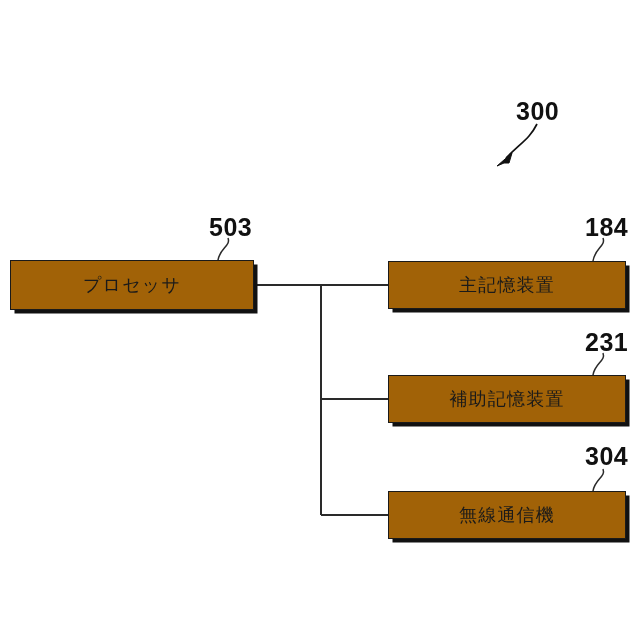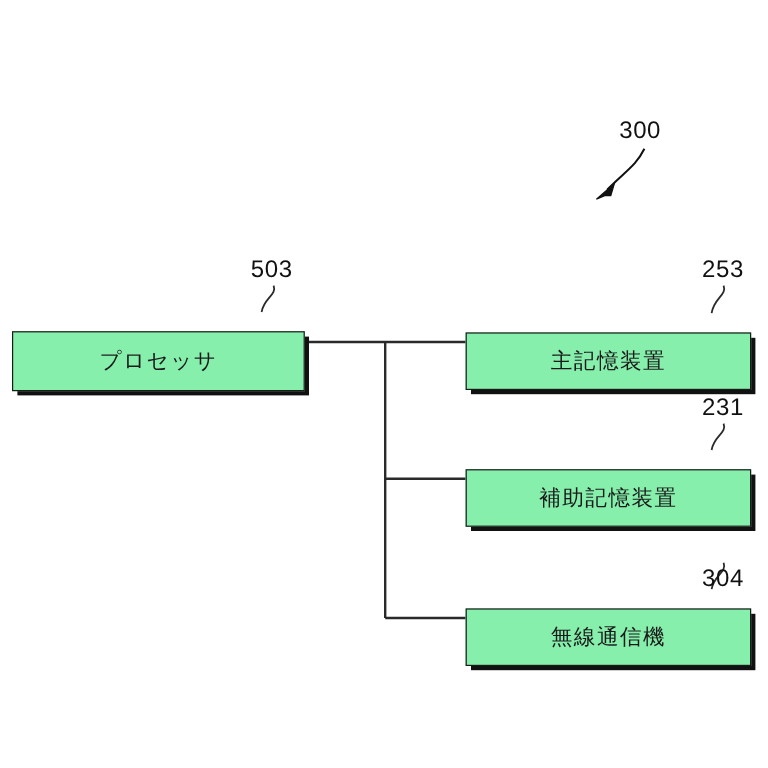--- a/index.html
+++ b/index.html
@@ -20,56 +20,56 @@
   #figure-svg {
     position: absolute;
     left: 0;
     top: 0;
     width: 640px;
     height: 640px;
   }
   .box {
     position: absolute;
     box-sizing: border-box;
-    background: #86efac;
+    background: #a16207;
     border: 1.6px solid #1a1a1a;
     box-shadow: 4px 4px 0 -0.5px #111111;
     display: flex;
     align-items: center;
     justify-content: center;
-    margin-top: 16px;
   }
   .box-label {
     font-size: 18px;
     letter-spacing: 1.2px;
     color: #1a1a1a;
     line-height: 1;
     white-space: nowrap;
     user-select: none;
   }
   .ref-num {
     position: absolute;
-    font-size: 20px;
+    font-size: 25px;
     color: #111111;
     letter-spacing: 0.5px;
     line-height: 1;
     white-space: nowrap;
     user-select: none;
+    font-weight: bold;
   }
   
   #box-processor   { left: 10px;  top: 260px; width: 244px; height: 50px; }
   #box-main-mem    { left: 388px; top: 261px; width: 238px; height: 48px; }
   #box-aux-mem     { left: 388px; top: 375px; width: 238px; height: 48px; }
   #box-wireless    { left: 388px; top: 491px; width: 238px; height: 48px; }
 
   #ref-300 { left: 516px; top: 99px; }
   #ref-301 { left: 209px; top: 215px; }
   #ref-302 { left: 585px; top: 215px; }
   #ref-303 { left: 585px; top: 330px; }
-  #ref-304 { left: 585px; top: 472px; }
+  #ref-304 { left: 585px; top: 444px; }
 </style>
 </head>
 <body>
 
 <div id="figure">
 
   <svg id="figure-svg" viewBox="0 0 640 640">
 
     <g stroke="#2a2a2a" stroke-width="2" fill="none" stroke-linecap="butt">
 
@@ -90,21 +90,21 @@
     <g stroke="#2a2a2a" stroke-width="1.5" fill="none">
       <path d="M 228 238 C 231 246 220 248 218 260"></path>
       <path d="M 603 238 C 606 246 595 248 593 261"></path>
       <path d="M 603 353 C 606 361 595 363 593 375"></path>
       <path d="M 603 469 C 606 477 595 479 593 491"></path>
     </g>
   </svg>
 
   <div class="ref-num" id="ref-300">300</div>
   <div class="ref-num" id="ref-301">503</div>
-  <div class="ref-num" id="ref-302">253</div>
+  <div class="ref-num" id="ref-302">184</div>
   <div class="ref-num" id="ref-303">231</div>
   <div class="ref-num" id="ref-304">304</div>
 
   <div class="box" id="box-processor">
     <span class="box-label">プロセッサ</span>
   </div>
 
   <div class="box" id="box-main-mem">
     <span class="box-label">主記憶装置</span>
   </div>

